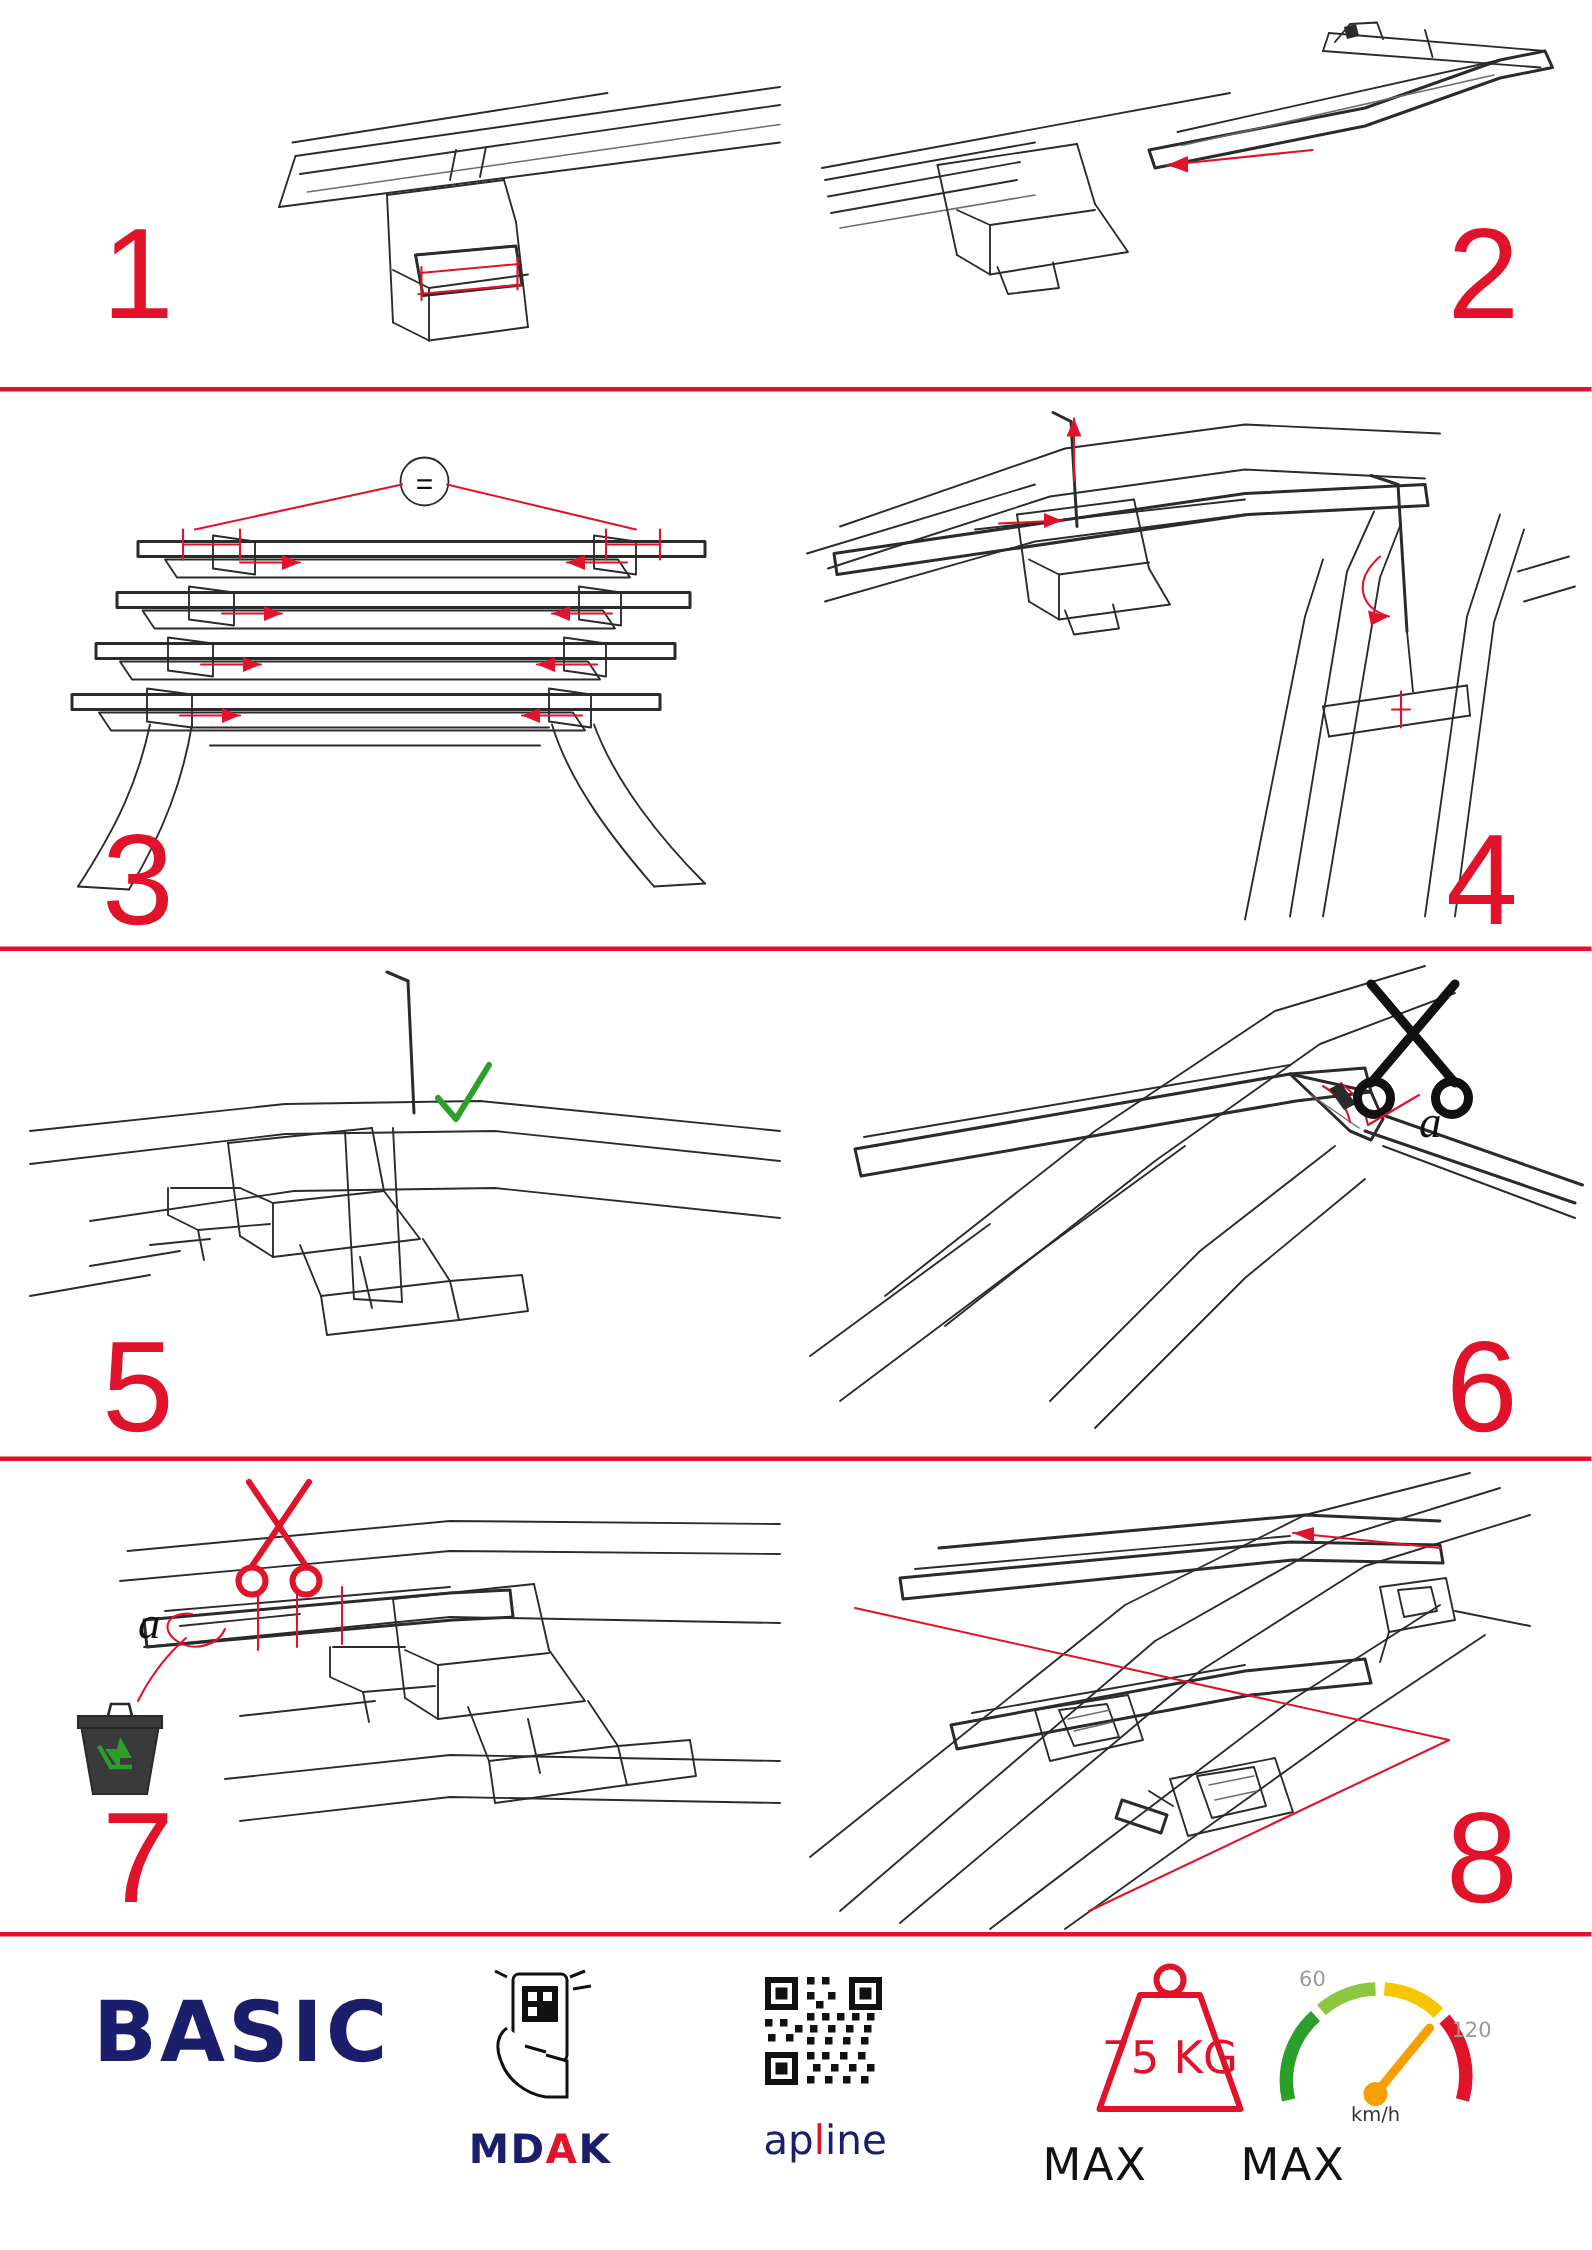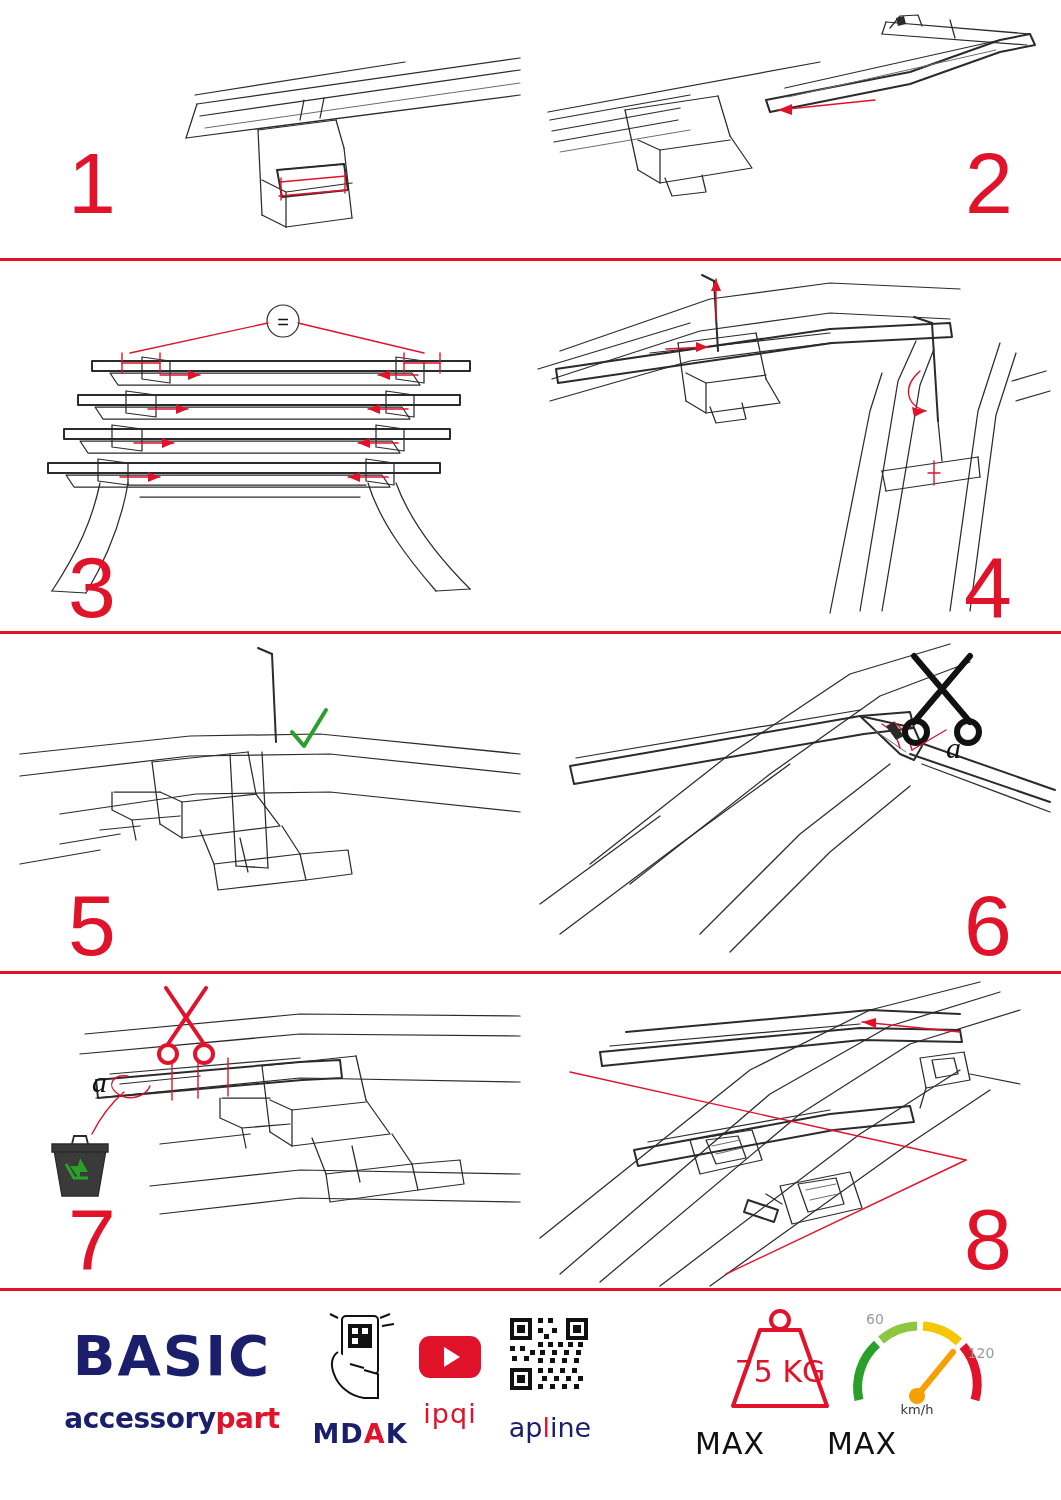--- a/index.html
+++ b/index.html
@@ -11,21 +11,21 @@
   svg{display:block;overflow:visible;}
   .ln{fill:none;stroke:#2b2b2b;stroke-width:1.25;stroke-linecap:round;stroke-linejoin:round;}
   .ln2{fill:none;stroke:#2b2b2b;stroke-width:2;stroke-linecap:round;stroke-linejoin:round;}
   .lnt{fill:none;stroke:#6d6d6d;stroke-width:1;stroke-linecap:round;stroke-linejoin:round;}
   .rd{fill:none;stroke:#e0132a;stroke-width:1.4;stroke-linecap:round;stroke-linejoin:round;}
   .rdf{fill:#e0132a;}
   .dk{fill:#2b2b2b;}
   .grn{fill:none;stroke:#2aa02a;stroke-width:4;stroke-linecap:round;stroke-linejoin:round;}
   
   .footer{position:absolute;left:0;top:1290px;width:1061px;height:210px;}
-  .brand{position:absolute;left:62px;top:38px;width:220px;text-align:center;}
+  .brand{position:absolute;left:62px;top:38px;width:220px;}
   .brand .b1{font-size:56px;letter-spacing:2px;color:#1b1f6b;font-family:"DejaVu Sans",sans-serif;font-weight:700;line-height:1;}
   .brand .b2{margin-top:18px;font-size:28px;font-family:"DejaVu Sans",sans-serif;font-weight:700;letter-spacing:-0.5px;}
   .brand .b2 .p1{color:#1b1f6b;}
   .brand .b2 .p2{color:#e0132a;}
   .logo{position:absolute;text-align:center;}
   .logo .cap{font-size:27px;font-family:"DejaVu Sans",sans-serif;font-weight:400;margin-top:14px;}
   .mdak .cap{color:#1b1f6b;font-weight:700;letter-spacing:1px;}
   .mdak .cap .a{color:#e0132a;}
   .ipqi .cap{color:#e0132a;letter-spacing:1px;}
   .apline .cap{color:#1b1f6b;letter-spacing:0px;}
@@ -375,48 +375,38 @@
       <path class="rd" d="M332 48 L430 58"></path>
       <path class="rdf" d="M332 48 l14 -4 l0 10 Z"></path>
     </svg>
     <div class="stepnum" style="left:434px;top:222px;">8</div>
   </div>
 
   <div class="footer">
 
     <div class="brand">
       <div class="b1">BASIC</div>
-      <div class="b2">
-        <span class="p1">accessory</span><span class="p2">part</span>
-      </div>
     </div>
 
     <div class="logo mdak" style="left:285px;top:22px;width:150px;">
       <svg width="80" height="92" viewBox="0 0 80 92" style="margin:0 auto;">
         <rect x="22" y="4" width="36" height="58" rx="4" fill="#fff" stroke="#111" stroke-width="2"></rect>
         <rect x="28" y="12" width="24" height="24" fill="#111"></rect>
         <rect x="32" y="16" width="6" height="6" fill="#fff"></rect>
         <rect x="42" y="16" width="6" height="6" fill="#fff"></rect>
         <rect x="32" y="26" width="6" height="6" fill="#fff"></rect>
         <path d="M60 6 L70 2" stroke="#111" stroke-width="2"></path>
         <path d="M62 14 L74 12" stroke="#111" stroke-width="2"></path>
         <path d="M18 6 L10 2" stroke="#111" stroke-width="2"></path>
         <path d="M18 40 C12 44 10 52 14 62 C18 74 30 84 44 86 L58 86 L58 62 L44 58" fill="#fff" stroke="#111" stroke-width="2"></path>
         <path d="M30 52 L44 56" stroke="#111" stroke-width="2"></path>
       </svg>
       <div class="cap"><span>MD</span><span class="a">A</span><span>K</span></div>
     </div>
 
-    <div class="logo ipqi" style="left:390px;top:40px;width:120px;">
-      <svg width="70" height="54" viewBox="0 0 70 54" style="margin:0 auto;">
-        <rect x="4" y="6" width="62" height="42" rx="11" fill="#e0132a"></rect>
-        <path d="M29 17 L45 27 L29 37 Z" fill="#fff"></path>
-      </svg>
-      <div class="cap">ipqi</div>
-    </div>
 
     <div class="logo apline" style="left:470px;top:22px;width:160px;">
       <svg width="92" height="86" viewBox="0 0 92 86" style="margin:0 auto;">
         <rect x="4" y="4" width="84" height="78" fill="#fff"></rect>
         <g fill="#111">
           <rect x="6" y="6" width="22" height="22"></rect>
             <rect x="10" y="10" width="14" height="14" fill="#fff"></rect>
             <rect x="13" y="13" width="8" height="8"></rect>
           <rect x="62" y="6" width="22" height="22"></rect>
             <rect x="66" y="10" width="14" height="14" fill="#fff"></rect>

